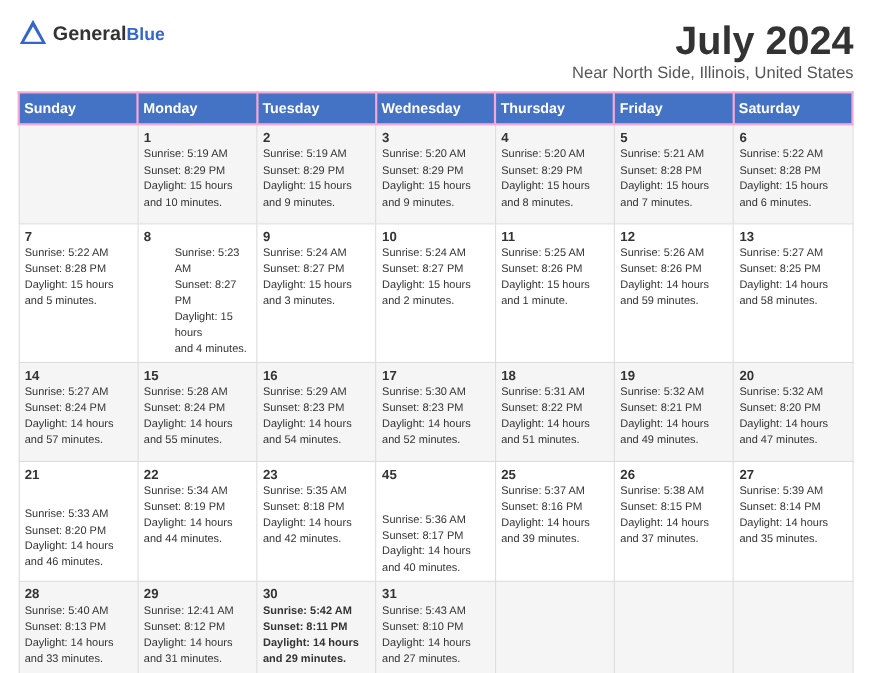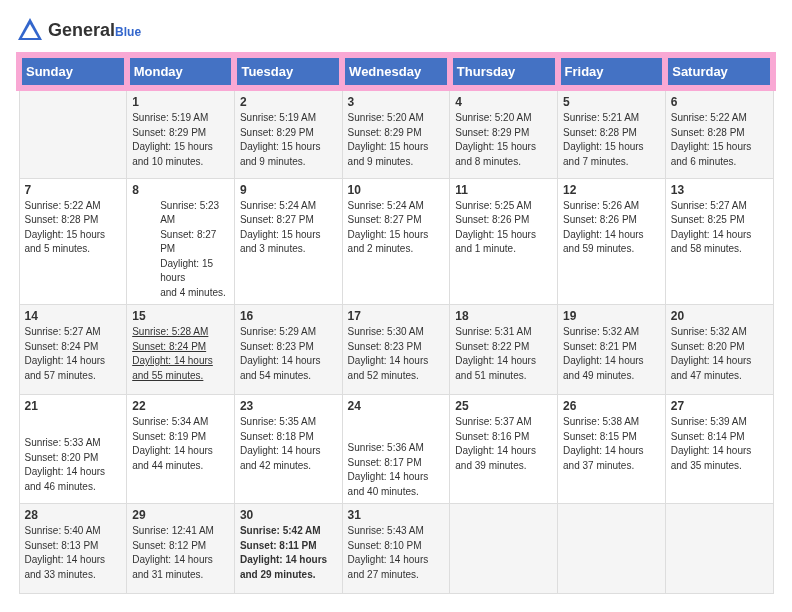--- a/index.html
+++ b/index.html
@@ -20,21 +20,21 @@
       display: flex;
       align-items: center;
       gap: 4px;
     }
     .logo-text-general {
       font-size: 18px;
       font-weight: bold;
       color: #333;
     }
     .logo-text-blue {
-      font-size: 12px;
+      font-size: 16px;
       font-weight: bold;
       color: #3366cc;
     }
     .logo-icon {
       width: 28px;
       height: 28px;
     }
     .title-section {
       text-align: right;
     }
@@ -52,21 +52,21 @@
       border-collapse: collapse;
       table-layout: fixed;
     }
     thead tr th {
       background-color: #4472c4;
       color: #fff;
       font-size: 13px;
       font-weight: bold;
       padding: 6px 4px;
       text-align: left;
-      border: 6px solid #f9a8d4;
+      border: 2px solid #f9a8d4;
     }
     tbody tr td {
       vertical-align: top;
       border: 1px solid #ddd;
       padding: 4px 5px;
       font-size: 10.5px;
       color: #333;
       height: 90px;
     }
     tbody tr:nth-child(odd) td {
@@ -93,20 +93,24 @@
 <div class="header">
   <div class="logo">
     <svg class="logo-icon" viewBox="0 0 28 28">
       <polygon points="14,2 26,24 2,24" fill="#3366cc"></polygon>
       <polygon points="14,8 22,22 6,22" fill="#fff"></polygon>
     </svg>
     <div>
       <span class="logo-text-general">General</span><span class="logo-text-blue">Blue</span>
     </div>
   </div>
+  <div class="title-section">
+    <div class="main-title">July 2024</div>
+    <div class="subtitle">Near North Side, Illinois, United States</div>
+  </div>
 </div>
 
 <table>
   <thead>
     <tr id="header-row">
         <th>Sunday</th>
         <th>Monday</th>
         <th>Tuesday</th>
         <th>Wednesday</th>
         <th>Thursday</th>
@@ -214,21 +218,21 @@
       <tr>
         <td>
           <span class="day-num">14</span>
           <div class="cell-content" style="white-space: pre-line;">Sunrise: 5:27 AM
 Sunset: 8:24 PM
 Daylight: 14 hours
 and 57 minutes.</div>
         </td>
         <td>
           <span class="day-num">15</span>
-          <div class="cell-content" style="white-space: pre-line; text-decoration: underline;">Sunrise: 5:28 AM
+          <div class="cell-content" style="white-space: pre-line;">Sunrise: 5:28 AM
 Sunset: 8:24 PM
 Daylight: 14 hours
 and 55 minutes.</div>
         </td>
         <td>
           <span class="day-num">16</span>
           <div class="cell-content" style="white-space: pre-line;">Sunrise: 5:29 AM
 Sunset: 8:23 PM
 Daylight: 14 hours
 and 54 minutes.</div>
@@ -278,21 +282,21 @@
 and 44 minutes.</div>
         </td>
         <td>
           <span class="day-num">23</span>
           <div class="cell-content" style="white-space: pre-line;">Sunrise: 5:35 AM
 Sunset: 8:18 PM
 Daylight: 14 hours
 and 42 minutes.</div>
         </td>
         <td>
-          <span class="day-num">24</span>
+          <span class="day-num">45</span>
           <div class="cell-content" style="white-space: pre-line; margin-top: 28px;">Sunrise: 5:36 AM
 Sunset: 8:17 PM
 Daylight: 14 hours
 and 40 minutes.</div>
         </td>
         <td>
           <span class="day-num">25</span>
           <div class="cell-content" style="white-space: pre-line;">Sunrise: 5:37 AM
 Sunset: 8:16 PM
 Daylight: 14 hours

